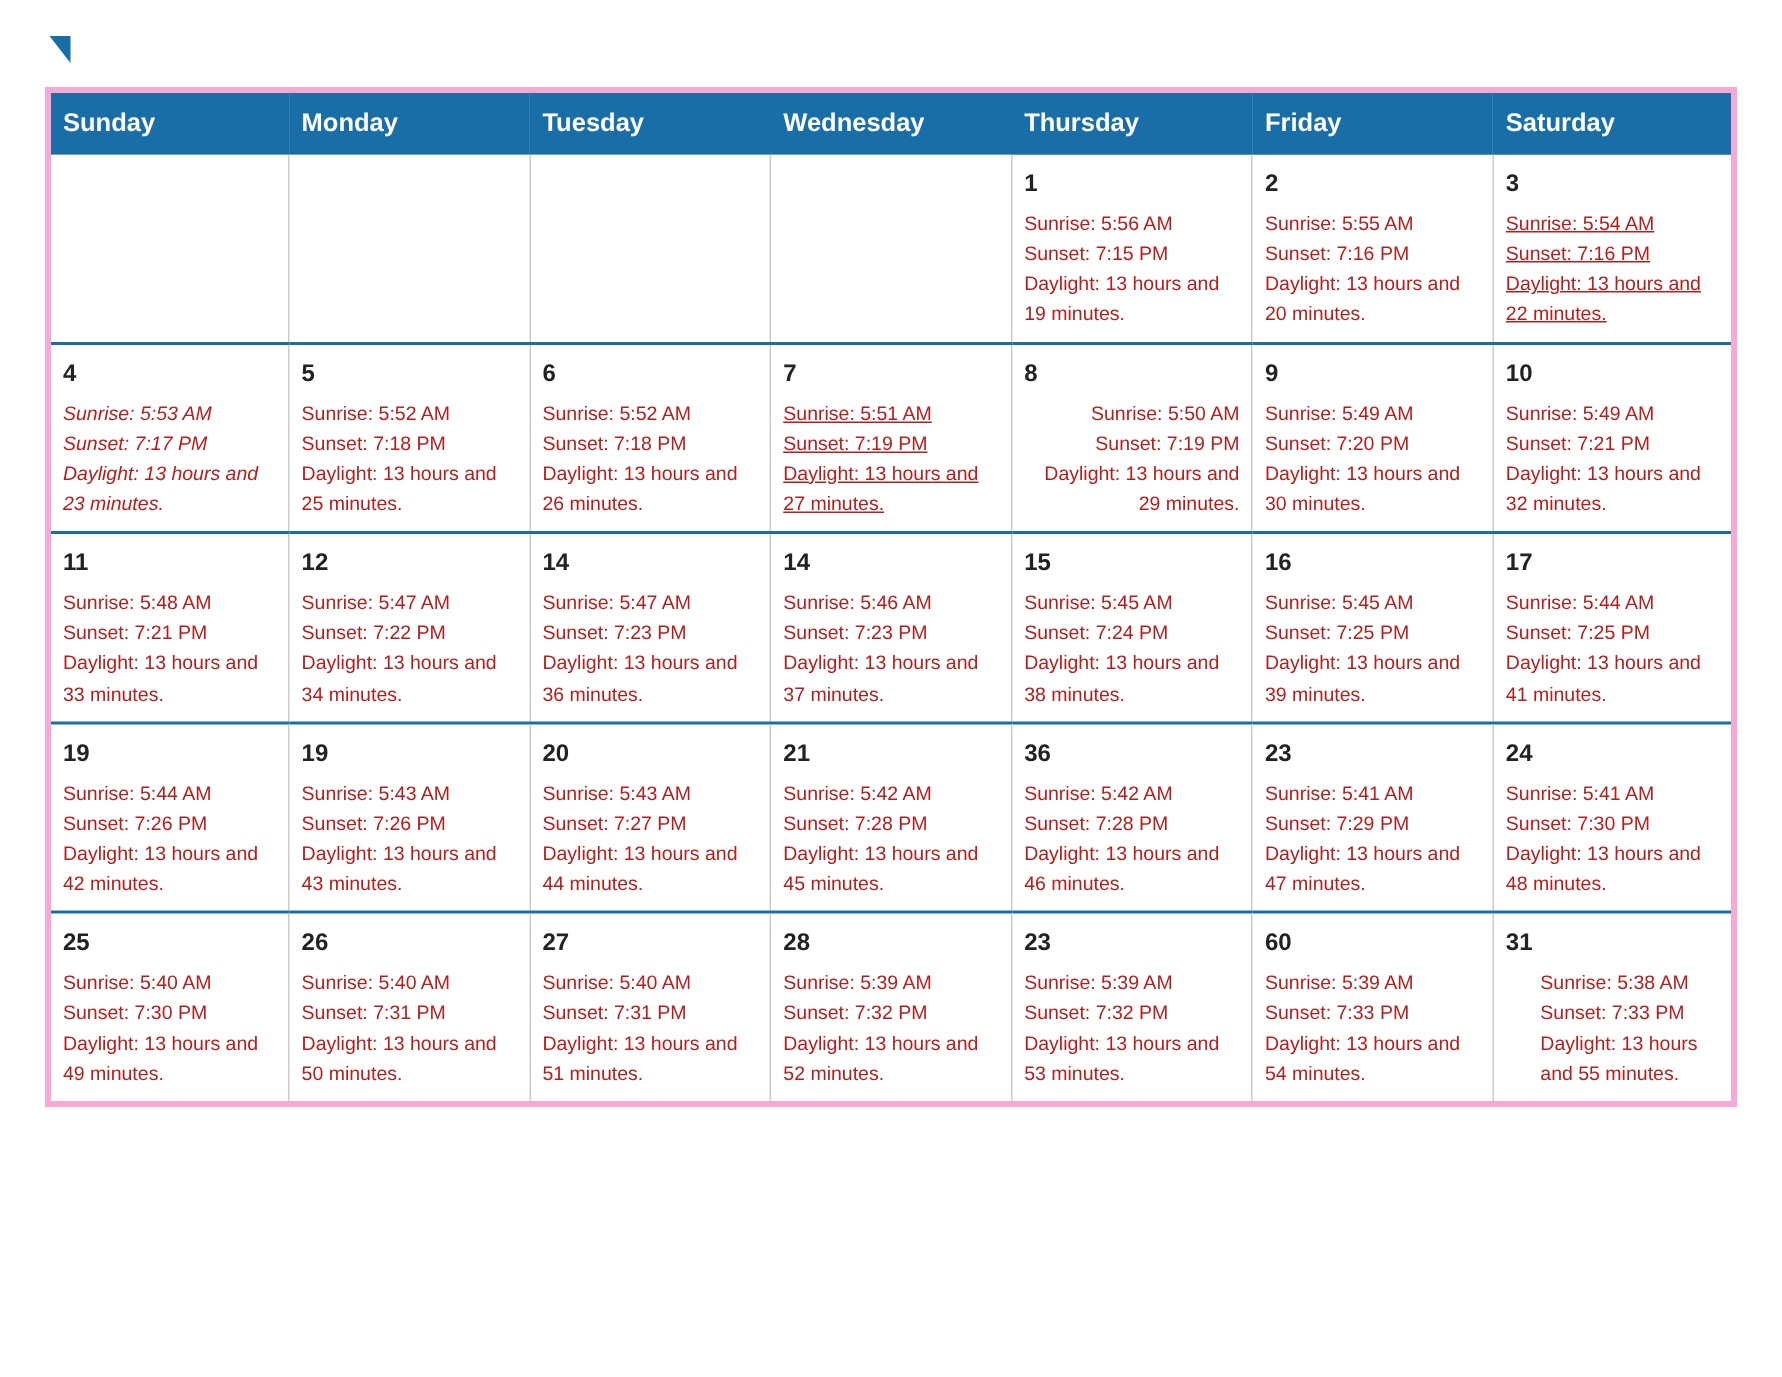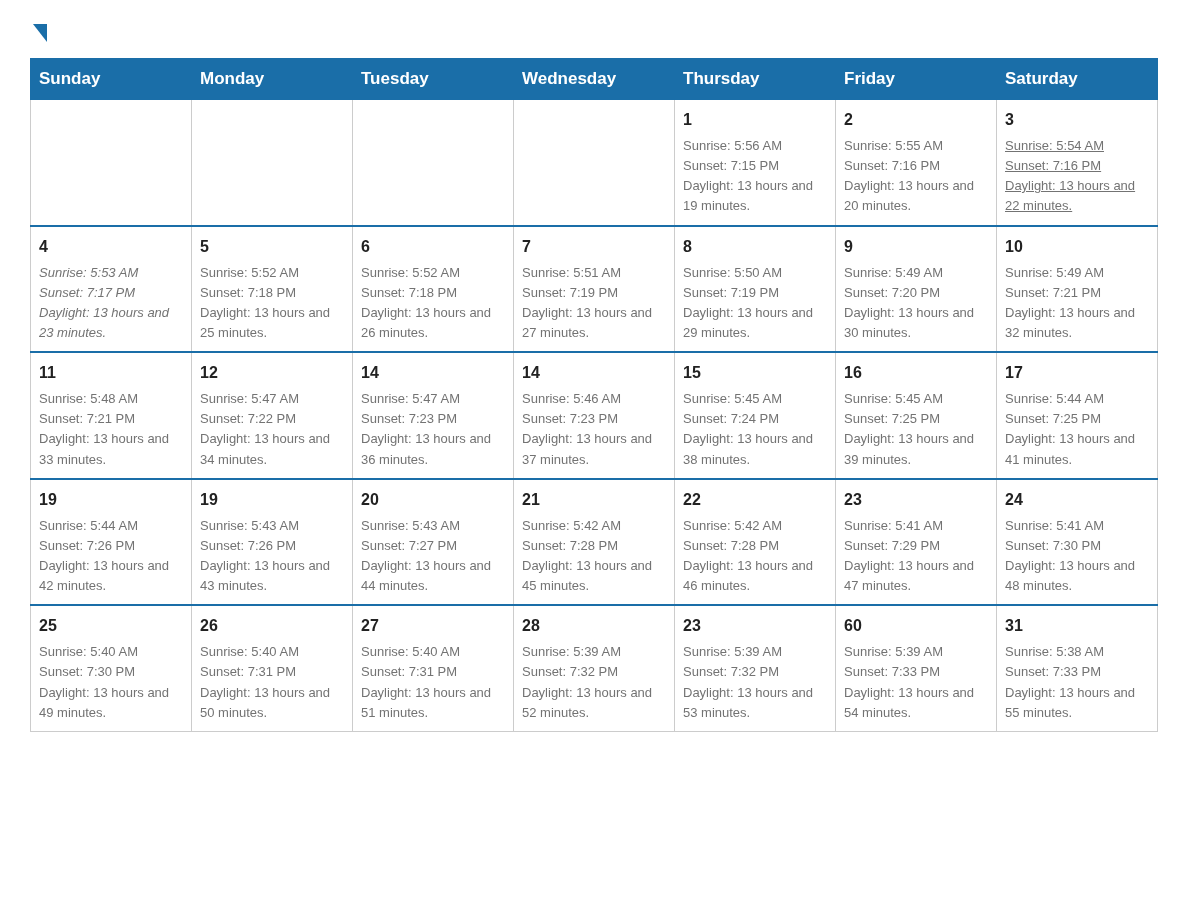--- a/index.html
+++ b/index.html
@@ -57,21 +57,21 @@
       line-height: 1.1;
     }
     .location {
       font-size: 24px;
       color: #444;
       margin-top: 4px;
     }
     .calendar {
       width: 100%;
       border-collapse: collapse;
-      border: 1px solid #f9a8d4;
+      border: 4px solid #f9a8d4;
     }
     .calendar th {
       background-color: #1a6ea8;
       color: #fff;
       font-size: 17px;
       font-weight: bold;
       padding: 10px 8px;
       text-align: left;
       border: 1px solid #1a6ea8;
     }
@@ -87,21 +87,21 @@
     }
     .day-number {
       font-size: 16px;
       font-weight: bold;
       color: #222;
       display: block;
       margin-bottom: 4px;
     }
     .day-info {
       font-size: 13px;
-      color: #737373;
+      color: #b91c1c;
       line-height: 1.55;
     }
     .calendar tr td {
       border-top: 2px solid #1a6ea8;
     }
     .calendar tbody tr:first-child td {
       border-top: 1px solid #ccc;
     }
     .empty-cell {
       background: #fff;
@@ -175,27 +175,27 @@
 Daylight: 13 hours and 25 minutes.</div>
         </td>
         <td>
           <span class="day-number">6</span>
           <div class="day-info" style="white-space: pre-line;">Sunrise: 5:52 AM
 Sunset: 7:18 PM
 Daylight: 13 hours and 26 minutes.</div>
         </td>
         <td>
           <span class="day-number">7</span>
-          <div class="day-info" style="white-space: pre-line;">Sunrise: 5:51 AM
+          <div class="day-info" style="white-space: pre-line; text-decoration: underline;">Sunrise: 5:51 AM
 Sunset: 7:19 PM
 Daylight: 13 hours and 27 minutes.</div>
         </td>
         <td>
           <span class="day-number">8</span>
-          <div class="day-info" style="white-space: pre-line;">Sunrise: 5:50 AM
+          <div class="day-info" style="white-space: pre-line; text-align: right;">Sunrise: 5:50 AM
 Sunset: 7:19 PM
 Daylight: 13 hours and 29 minutes.</div>
         </td>
         <td>
           <span class="day-number">9</span>
           <div class="day-info" style="white-space: pre-line;">Sunrise: 5:49 AM
 Sunset: 7:20 PM
 Daylight: 13 hours and 30 minutes.</div>
         </td>
         <td>
@@ -268,21 +268,21 @@
 Sunset: 7:27 PM
 Daylight: 13 hours and 44 minutes.</div>
         </td>
         <td>
           <span class="day-number">21</span>
           <div class="day-info" style="white-space: pre-line;">Sunrise: 5:42 AM
 Sunset: 7:28 PM
 Daylight: 13 hours and 45 minutes.</div>
         </td>
         <td>
-          <span class="day-number">22</span>
+          <span class="day-number">36</span>
           <div class="day-info" style="white-space: pre-line;">Sunrise: 5:42 AM
 Sunset: 7:28 PM
 Daylight: 13 hours and 46 minutes.</div>
         </td>
         <td>
           <span class="day-number">23</span>
           <div class="day-info" style="white-space: pre-line;">Sunrise: 5:41 AM
 Sunset: 7:29 PM
 Daylight: 13 hours and 47 minutes.</div>
         </td>
@@ -325,19 +325,19 @@
 Daylight: 13 hours and 53 minutes.</div>
         </td>
         <td>
           <span class="day-number">60</span>
           <div class="day-info" style="white-space: pre-line;">Sunrise: 5:39 AM
 Sunset: 7:33 PM
 Daylight: 13 hours and 54 minutes.</div>
         </td>
         <td>
           <span class="day-number">31</span>
-          <div class="day-info" style="white-space: pre-line;">Sunrise: 5:38 AM
+          <div class="day-info" style="white-space: pre-line; margin-left: 23px;">Sunrise: 5:38 AM
 Sunset: 7:33 PM
 Daylight: 13 hours and 55 minutes.</div>
         </td>
       </tr>
     </tbody>
 </table>
 
 </body></html>

